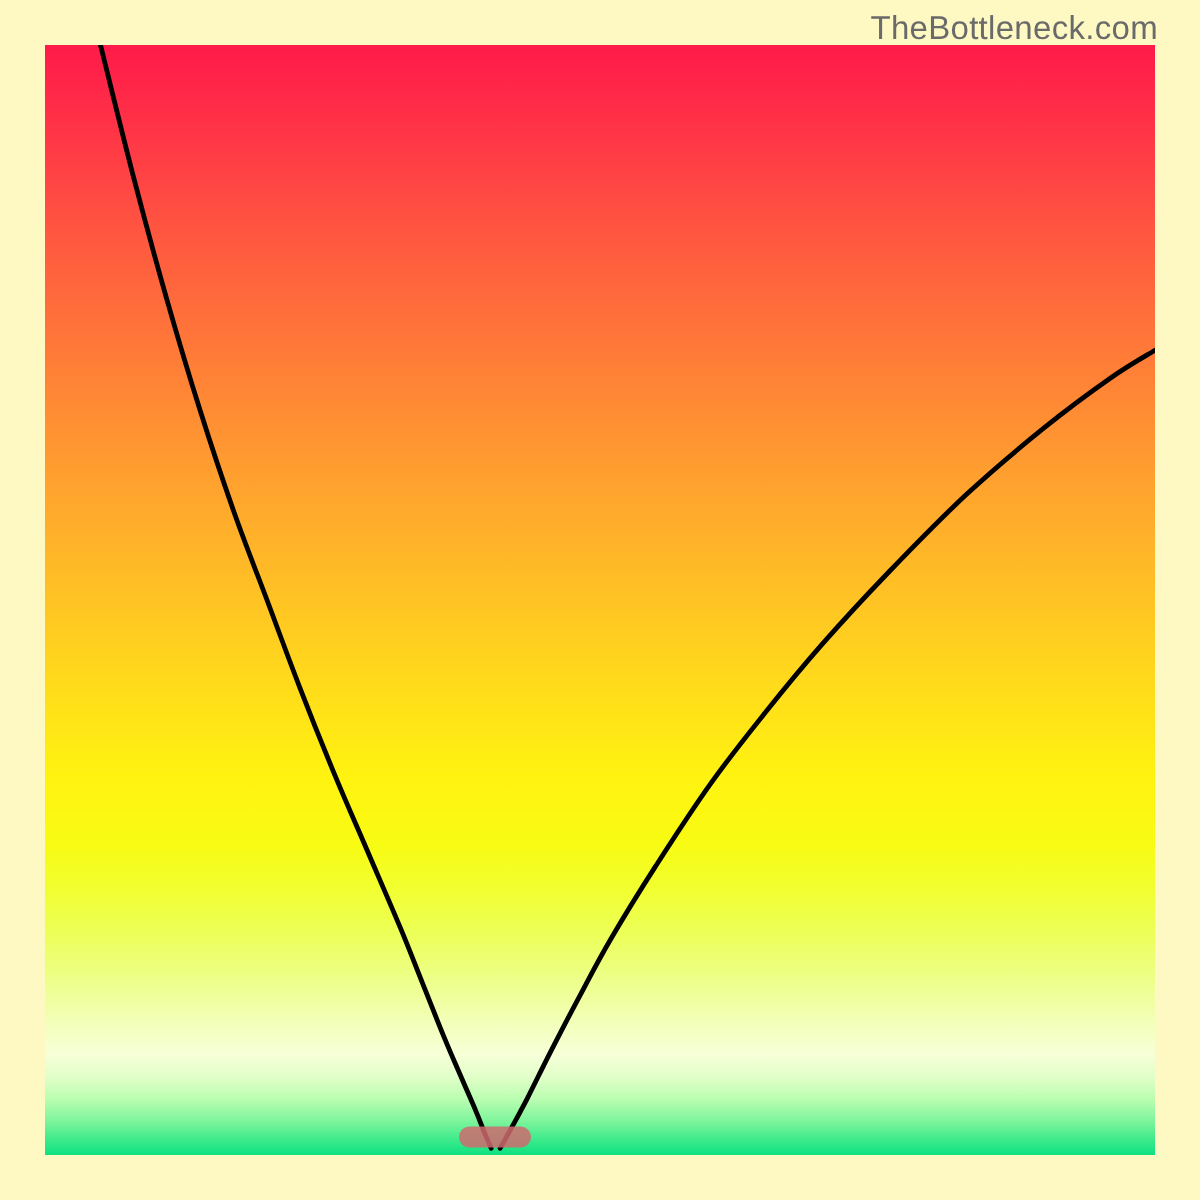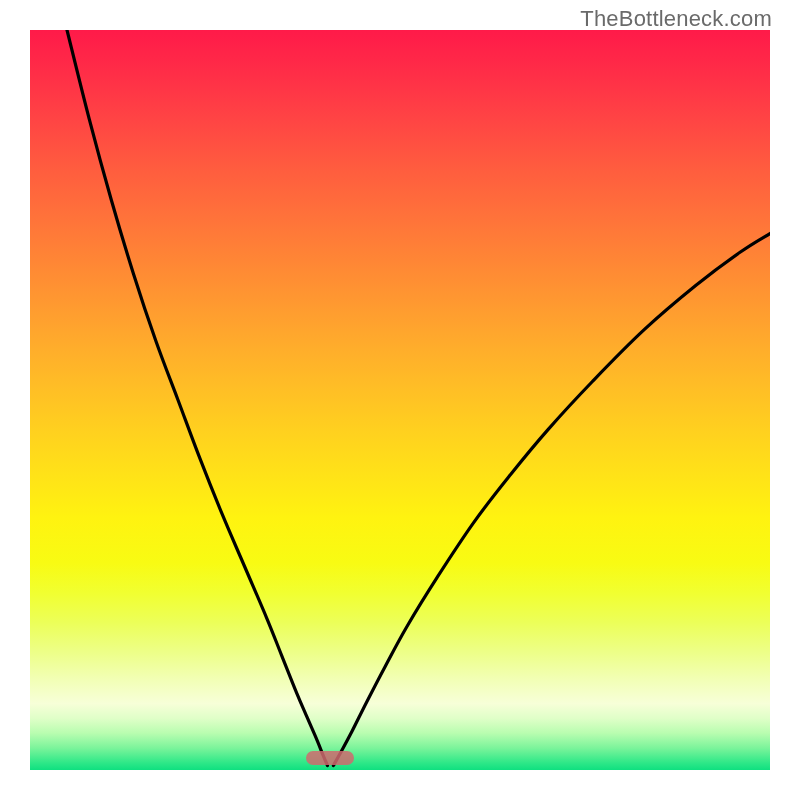--- a/index.html
+++ b/index.html
@@ -7,21 +7,21 @@
     padding: 0;
     width: 800px;
     height: 800px;
     background: #000;
     overflow: hidden;
     font-family: Arial, Helvetica, sans-serif;
   }
   .frame {
     position: absolute;
     inset: 0;
-    background: #ffffff;
+    background: #fef9c3;
   }
   .plot-area {
     position: absolute;
     left: 30px;
     top: 30px;
     width: 740px;
     height: 740px;
     background: linear-gradient(to bottom,
       #ff1a49 0%,
       #ff2e47 6%,

